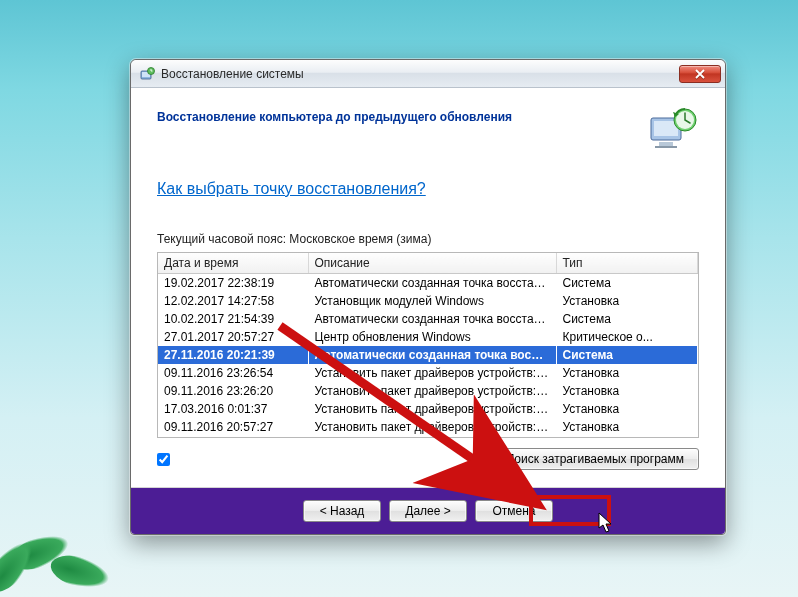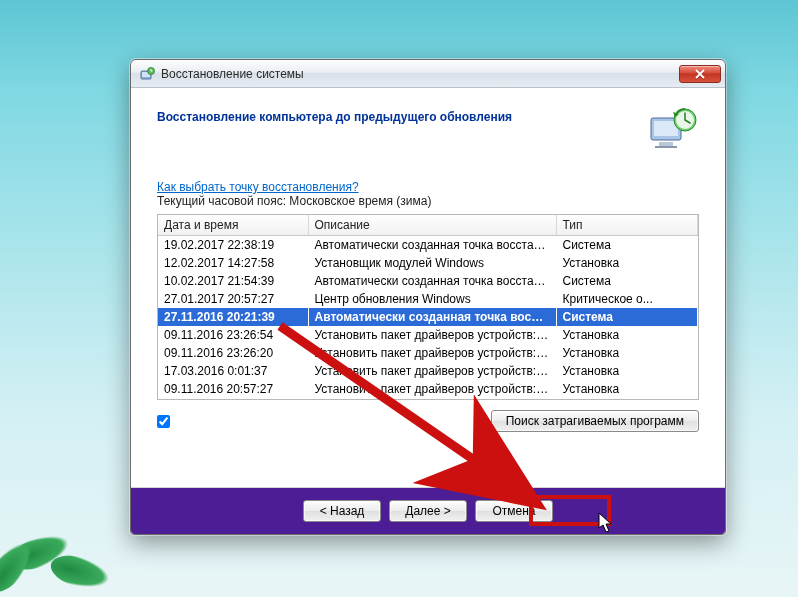--- a/index.html
+++ b/index.html
@@ -42,23 +42,23 @@
       display: flex; align-items: center; justify-content: center;
       box-shadow: inset 0 1px 0 rgba(255,255,255,0.4);
     }
     .close-btn svg { filter: drop-shadow(0 1px 0 rgba(0,0,0,0.3)); }
 
     .content { flex: 1; padding: 18px 26px 14px 26px; display: flex; flex-direction: column; position: relative; }
     .header-row { display: flex; align-items: flex-start; }
     .heading { font-weight: bold; color: #003399; font-size: 12px; flex: 1; padding-top: 4px; }
     .header-icon { width: 54px; height: 46px; margin-left: 10px; position: relative; }
 
-    .help-link { color: #0066cc; text-decoration: underline; font-size: 12px; margin-top: 28px; display: inline-block; }
-
-    .timezone { font-size: 12px; color: #222; }
+    .help-link { color: #0066cc; text-decoration: underline; font-size: 16px; margin-top: 28px; display: inline-block; }
+
+    .timezone { margin-top: 34px; font-size: 12px; color: #222; }
 
     .table-wrap { margin-top: 6px; border: 1px solid #b8b8b8; height: 186px; overflow: hidden; position: relative; }
     table { width: 100%; border-collapse: collapse; table-layout: fixed; font-size: 12px; }
     thead th {
       text-align: left; font-weight: normal;
       background: linear-gradient(180deg, #fefefe 0%, #f1f1f1 100%);
       border-right: 1px solid #d8d8d8; border-bottom: 1px solid #c8c8c8;
       padding: 3px 6px; color: #222;
     }
     tbody td { padding: 2px 6px; white-space: nowrap; overflow: hidden; text-overflow: ellipsis; border-right: 1px solid transparent; }

